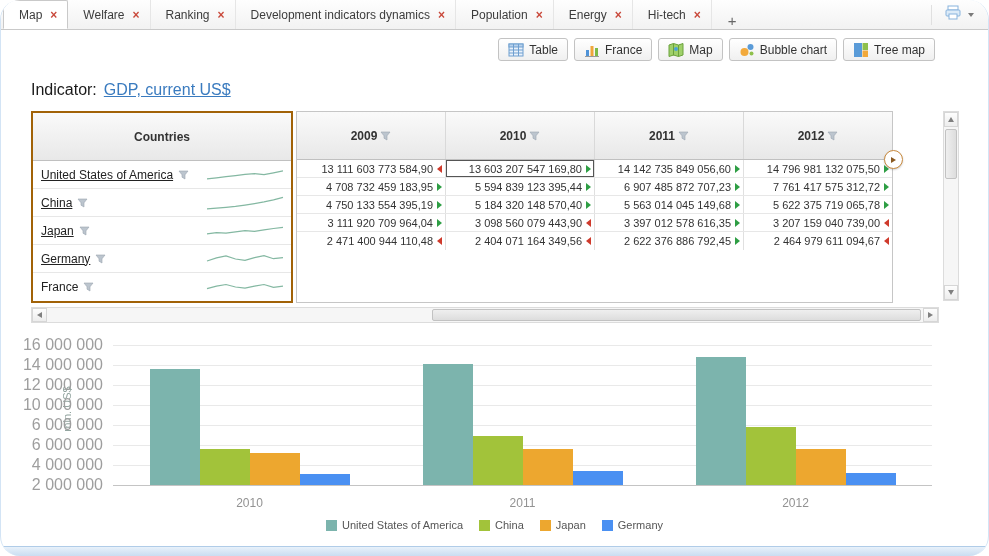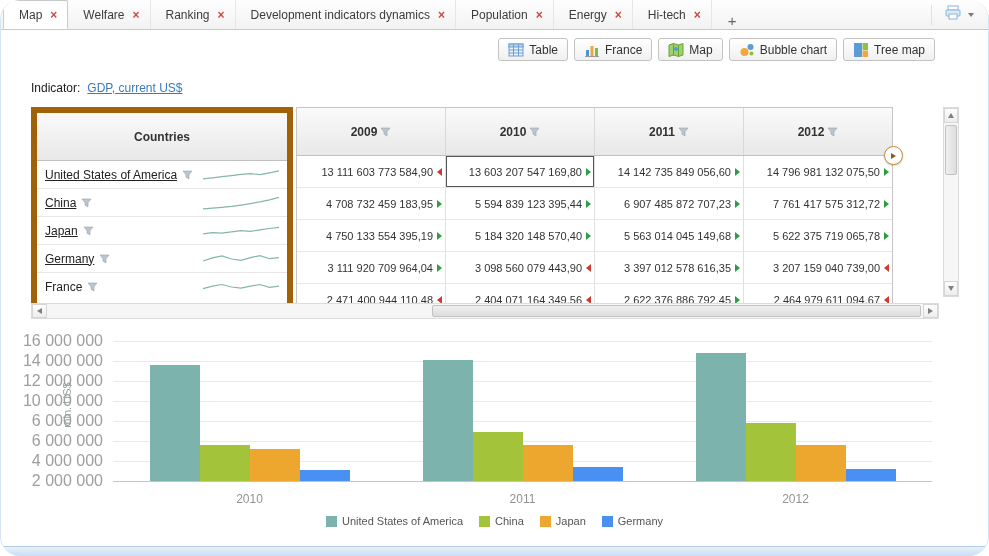--- a/index.html
+++ b/index.html
@@ -20,42 +20,42 @@
   .tab-new{display:flex;align-items:center;padding:0 16px;font-size:15px;color:#666;cursor:pointer;}
   .tab-right{margin-left:auto;display:flex;align-items:center;gap:6px;padding:0 14px 0 12px;align-self:center;
     border-left:1px solid #e0e0e0;height:20px;cursor:pointer;}
   .caret-down{width:0;height:0;border-left:3.5px solid transparent;border-right:3.5px solid transparent;border-top:4.5px solid #7a7a7a;}
   
   .viewbar{display:flex;justify-content:flex-end;gap:6px;padding:8px 53px 6px 0;}
   .view-btn{display:inline-flex;align-items:center;gap:5px;height:23px;padding:0 9px;border:1px solid #c3c3c3;
     border-radius:3px;background:linear-gradient(#ffffff,#f0f0f0);font-size:12px;color:#333;cursor:pointer;box-sizing:border-box;}
   .vicon{display:flex;width:16px;height:16px;align-items:center;justify-content:center;}
   
-  .indicator-row{padding:14px 0 12px 30px;font-size:12px;color:#1a1a1a;}
+  .indicator-row{padding:14px 0 12px 30px;font-size:16px;color:#1a1a1a;}
   .ind-link{color:#3a7bbf;margin-left:7px;text-decoration:underline;cursor:pointer;}
   
   .table-area{position:relative;margin:0 29px 0 30px;height:192px;}
   .grid{display:flex;gap:3px;}
-  .col-countries{width:262px;border:6px solid #a16207;background:#fff;box-sizing:border-box;}
+  .col-countries{width:262px;border:2px solid #a16207;background:#fff;box-sizing:border-box;}
   .col-years{width:597px;border:1px solid #c6c6c6;background:#fff;box-sizing:border-box;}
   .c-head{height:48px;display:flex;align-items:center;justify-content:center;font-weight:700;font-size:12px;color:#333;
     background:linear-gradient(#fafafa,#e8e8e8);border-bottom:1px solid #c0c0c0;box-sizing:border-box;}
   .y-head-row{display:flex;height:48px;background:linear-gradient(#fafafa,#e8e8e8);border-bottom:1px solid #c0c0c0;box-sizing:border-box;}
   .y-head{flex:1;display:flex;flex-direction:row;align-items:center;justify-content:center;gap:3px;
     border-right:1px solid #d9d9d9;cursor:pointer;}
   .y-head:last-child{border-right:none;}
   .y-label{font-weight:700;font-size:12px;color:#333;}
   .c-row{height:28px;display:flex;align-items:center;padding:0 6px 0 8px;border-bottom:1px solid #e7e7e7;
     box-sizing:border-box;overflow:hidden;}
   .c-row:last-child{border-bottom:none;}
   .c-name{font-size:12px;color:#222;white-space:nowrap;cursor:pointer;}
   .c-name.u{text-decoration:underline;}
   .funnel{margin-left:5px;display:flex;cursor:pointer;}
   .spark{margin-left:auto;display:flex;}
-  .v-row{display:flex;height:32px;border-bottom:1px solid #e7e7e7;box-sizing:border-box;}
+  .v-row{display:flex;height:18px;border-bottom:1px solid #e7e7e7;box-sizing:border-box;}
   .v-row:last-child{border-bottom:none;}
   .v-cell{flex:1;display:flex;align-items:center;justify-content:flex-end;padding:0 3px 0 2px;
     border-right:1px solid #e0e0e0;box-sizing:border-box;font-size:11px;color:#333;white-space:nowrap;overflow:hidden;cursor:default;}
   .v-cell:last-child{border-right:none;}
   .v-cell.focused{box-shadow:inset 0 0 0 1px #555;}
   .tri{display:inline-block;width:0;height:0;margin-left:4px;flex:none;}
   .tri-up{border-top:4px solid transparent;border-bottom:4px solid transparent;border-left:5px solid #2e9e44;}
   .tri-down{border-top:4px solid transparent;border-bottom:4px solid transparent;border-right:5px solid #cf3a2c;}
   .round-next{position:absolute;left:853px;top:39px;width:17px;height:17px;border-radius:50%;background:#fff;
     border:1px solid #c98a3e;box-shadow:0 1px 2px rgba(0,0,0,.2);display:flex;align-items:center;justify-content:center;cursor:pointer;}

